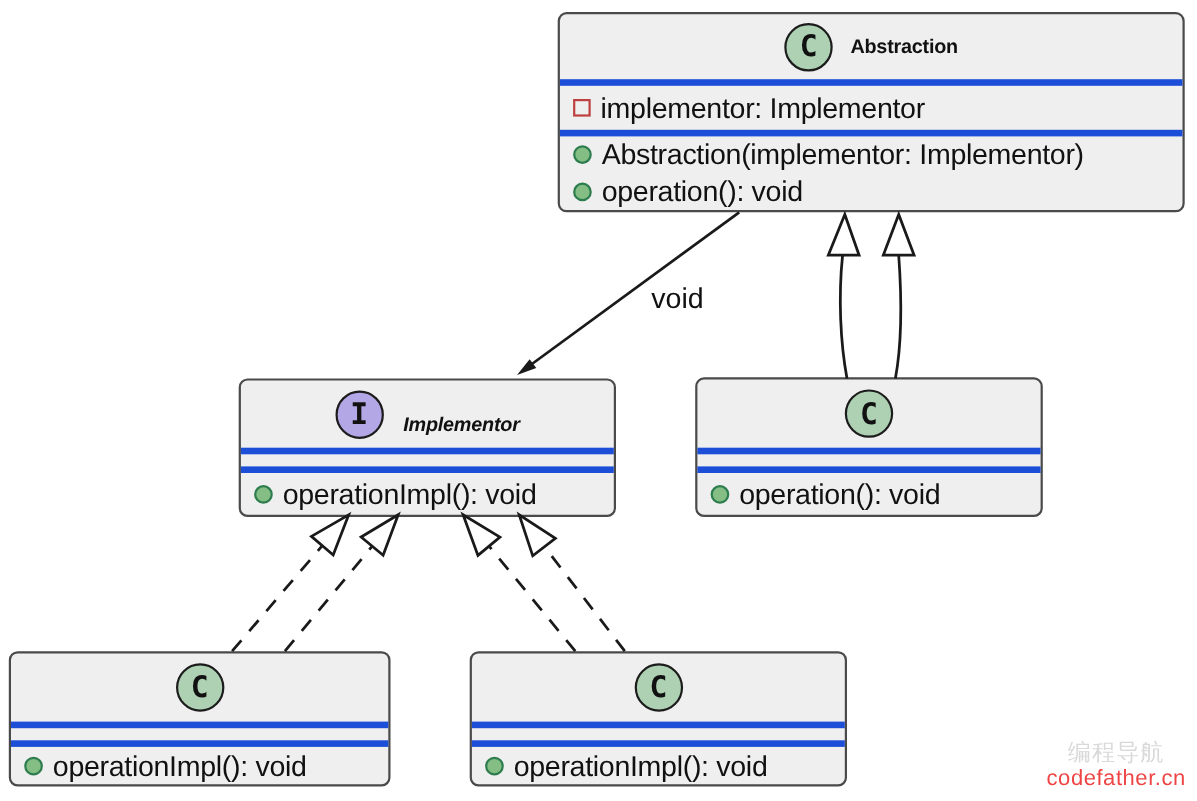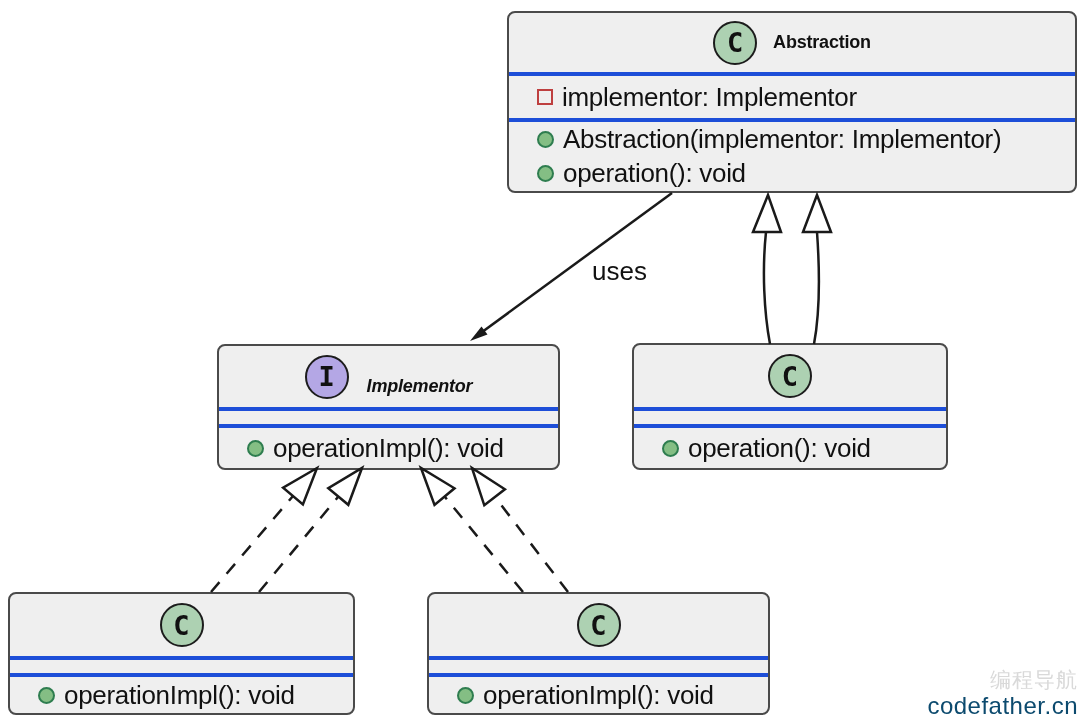--- a/index.html
+++ b/index.html
@@ -32,21 +32,21 @@
     width:44px; height:44px; border-radius:50%;
     border:2.5px solid #1c1c1c;
     box-sizing:border-box;
     display:flex; align-items:center; justify-content:center;
     font-family:"DejaVu Sans Mono", monospace;
     font-weight:bold; font-size:27px; color:#111;
     flex:0 0 auto;
   }
   .icon-c { background:#add1b2; }
   .icon-i { background:#b4a7e5; }
-  .sec { border-top:4px solid #1d4ed8; box-sizing:border-box; flex:0 0 auto;padding-left:16px; }
+  .sec { border-top:6px solid #1d4ed8; box-sizing:border-box; flex:0 0 auto; }
   .sec.grow { flex:1 1 auto; }
   .member {
     display:flex; align-items:center;
     padding-left:12px;
     gap:9px;
   }
   .mtext { font-size:26px; letter-spacing:-0.3px; white-space:nowrap; }
   .vis-field {
     width:12px; height:12px;
     border:2.5px solid #be3f3f;
@@ -61,27 +61,27 @@
     border:2px solid #2e7d4f;
     flex:0 0 auto;
   }
   .sec-center { display:flex; flex-direction:column; justify-content:center; }
   .uses-label {
     position:absolute; left:592px; top:256px;
     font-size:26px; z-index:4; white-space:nowrap;
   }
   .watermark {
     position:absolute; right:10px; bottom:8px;
-    text-align:right; z-index:5;
+    text-align:center; z-index:5;
     color:#d9d9d9;
     text-shadow:1px 1px 0 #ffffff;
     line-height:1.15;
   }
   .wm1 { font-size:21px; letter-spacing:1px; }
-  .wm2 { font-size:24px; letter-spacing:0.5px; color:#0c4a6e; }
+  .wm2 { font-size:20px; letter-spacing:0.5px; color:#ef4444; }
 </style>
 </head>
 <body>
 
 <div class="uml-box" style="left:507px; top:11px; width:570px; height:182px;">
   <div class="uml-title" style="height:59px; gap:16px;">
     <span class="sticon icon-c">C</span>
     <span class="title-text">Abstraction</span>
   </div>
   <div class="sec sec-center" style="height:46px;">
@@ -170,18 +170,18 @@
   <line x1="259" y1="592" x2="338" y2="497" stroke="#1a1a1a" stroke-width="2.5" stroke-dasharray="13 11"></line>
   <polygon points="317,468 302.9,504.5 283.1,487.6" fill="#ffffff" stroke="#1a1a1a" stroke-width="2.5"></polygon>
   <polygon points="362,468 348.3,504.8 328.3,488.2" fill="#ffffff" stroke="#1a1a1a" stroke-width="2.5"></polygon>
 
   <line x1="523" y1="592" x2="445" y2="497" stroke="#1a1a1a" stroke-width="2.5" stroke-dasharray="13 11"></line>
   <line x1="568" y1="592" x2="495" y2="497" stroke="#1a1a1a" stroke-width="2.5" stroke-dasharray="13 11"></line>
   <polygon points="421,468 434.5,504.9 454.5,488.3" fill="#ffffff" stroke="#1a1a1a" stroke-width="2.5"></polygon>
   <polygon points="472,468 484.3,505.3 504.9,489.3" fill="#ffffff" stroke="#1a1a1a" stroke-width="2.5"></polygon>
 </svg>
 
-<div class="uses-label">uses</div>
+<div class="uses-label">void</div>
 
 <div class="watermark">
   <div class="wm1">编程导航</div>
   <div class="wm2">codefather.cn</div>
 </div>
 
 </body></html>

